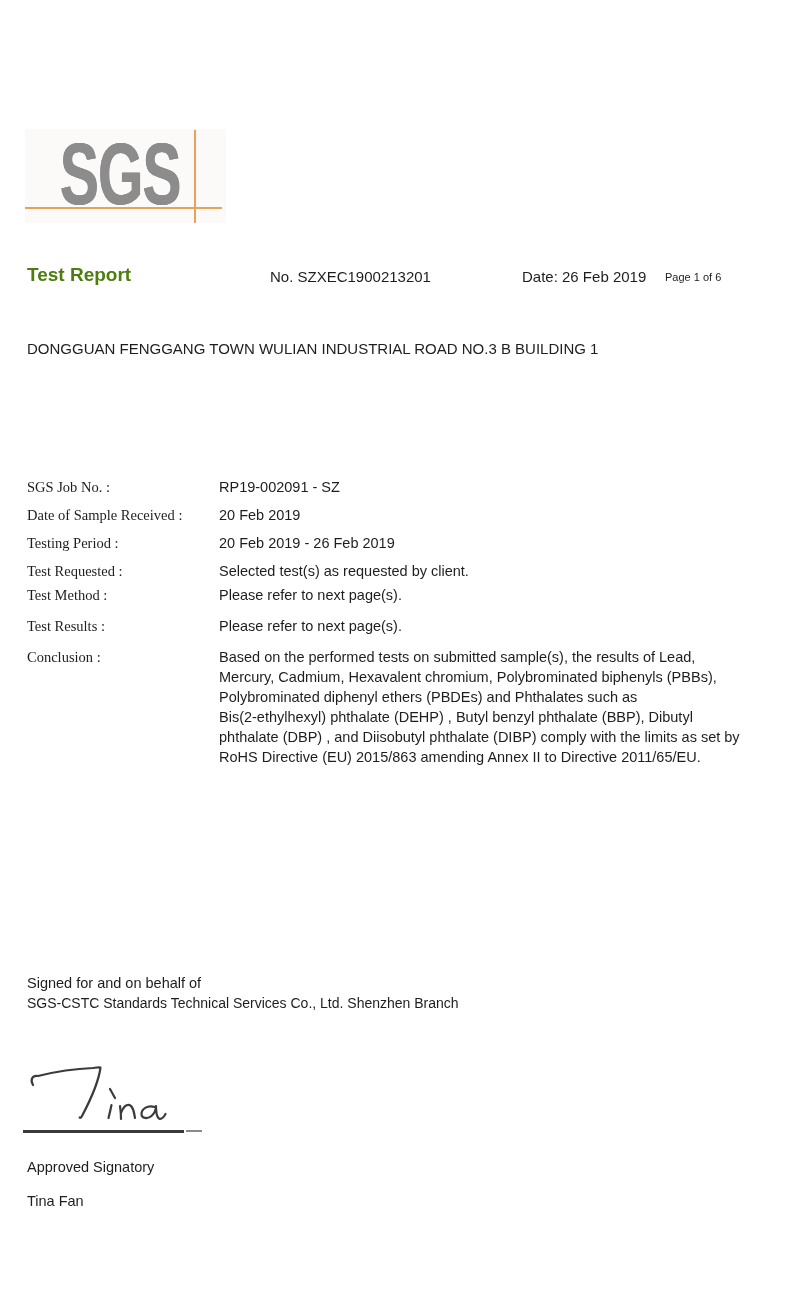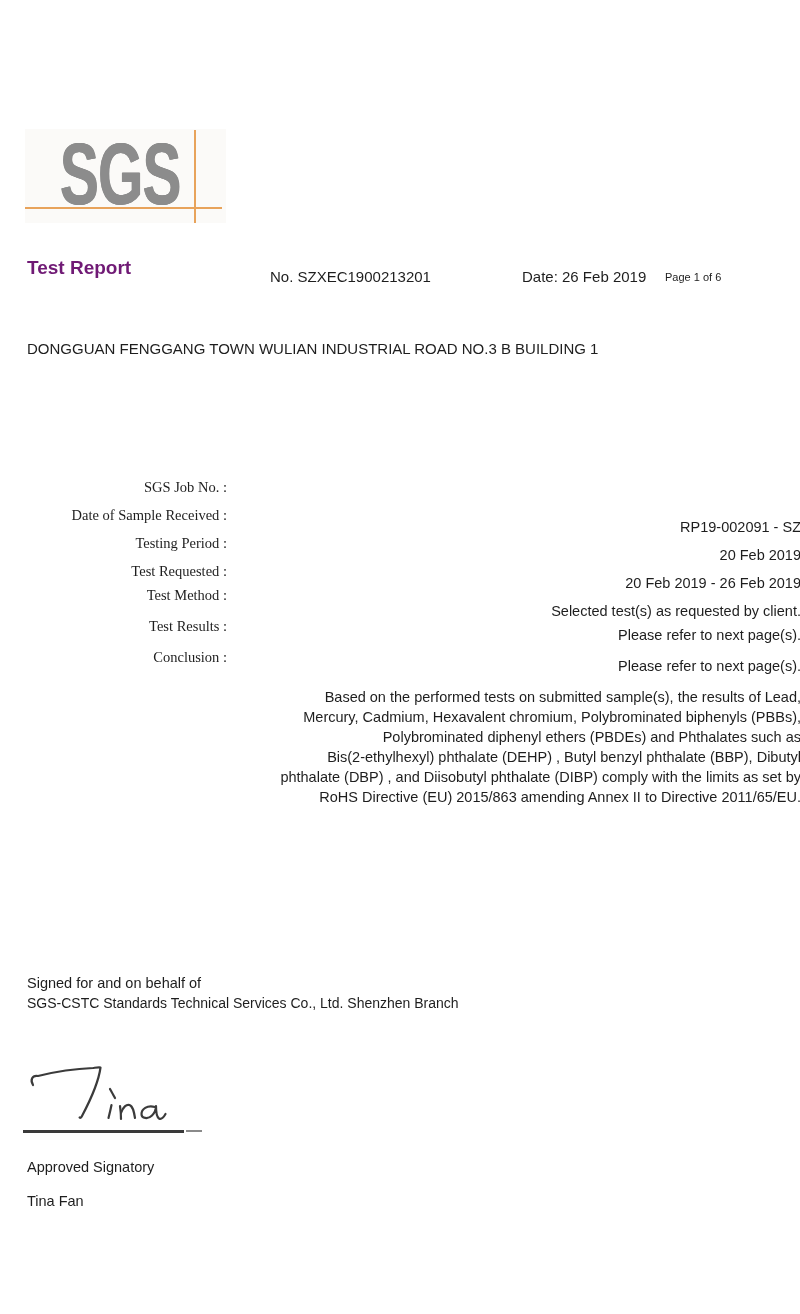--- a/index.html
+++ b/index.html
@@ -5,51 +5,50 @@
   * { margin: 0; padding: 0; box-sizing: border-box; }
   html, body { background: #ffffff; }
   .page {
     position: relative;
     width: 800px;
     height: 1314px;
     background: #ffffff;
     font-family: "Liberation Sans", "DejaVu Sans", sans-serif;
     color: #1e1e1e;
     overflow: hidden;
-    text-align: right;
   }
   
   .logo-area { position: absolute; left: 25px; top: 129px; width: 201px; height: 94px; background: #fbfaf8; }
   .logo-text {
     position: absolute; left: 60px; top: 130px;
     font-size: 88px; font-weight: bold; line-height: 88px;
     color: #8c8c8c; letter-spacing: -1px;
     transform: scaleX(0.66); transform-origin: left top;
     text-shadow: 0.6px 0 0 #8c8c8c, -0.6px 0 0 #8c8c8c;
     white-space: nowrap;
   }
   .logo-hline { position: absolute; left: 25px; top: 207px; width: 197px; height: 2px; background: #e8a35b; }
   .logo-vline { position: absolute; left: 194px; top: 130px; width: 2px; height: 93px; background: #e8a35b; }
   
-  .report-title { position: absolute; left: 27px; top: 256px; font-size: 19px; line-height: 24px; font-weight: bold; color: #701a75; }
+  .report-title { position: absolute; left: 27px; top: 263px; font-size: 19px; line-height: 24px; font-weight: bold; color: #4d7c0f; }
   .report-no   { position: absolute; left: 270px; top: 265px; font-size: 15px; line-height: 24px; }
   .report-date { position: absolute; left: 522px; top: 265px; font-size: 15px; line-height: 24px; }
   .report-page { position: absolute; left: 665px; top: 265px; font-size: 11px; line-height: 24px; }
   
   .client-name    { position: absolute; left: 27px; top: 309px; font-size: 15px; line-height: 20px; }
   .client-address { position: absolute; left: 27px; top: 339px; font-size: 15px; line-height: 20px; }
   
   .sample-statement {
     position: absolute; left: 27px; top: 425px; width: 770px;
     font-size: 14.6px; line-height: 25px; white-space: pre-line;
   }
   
   .field-row { position: absolute; left: 27px; width: 770px; font-size: 14.5px; line-height: 20px; }
   .field-label { position: absolute; left: 0; top: 0; width: 200px; font-family: Liberation Serif, serif; }
-  .field-value { position: absolute; left: 212px; top: 0; width: 562px; margin-top: 40px; }
+  .field-value { position: absolute; left: 192px; top: 0; width: 562px; }
   .multiline { white-space: pre-line; }
   
   .signed-for     { position: absolute; left: 27px; top: 973px; font-size: 14.5px; line-height: 20px; }
   .signed-company { position: absolute; left: 27px; top: 993px; font-size: 14px; line-height: 20px; }
   
   .signature-svg { position: absolute; left: 25px; top: 1055px; width: 180px; height: 85px; }
   .sig-line-main  { position: absolute; left: 23px; top: 1130px; width: 161px; height: 3px; background: #3a3a3a; }
   .sig-line-short { position: absolute; left: 186px; top: 1130px; width: 16px; height: 2px; background: #8a8a8a; }
   .signer-name { position: absolute; left: 27px; top: 1191px; font-size: 14.5px; line-height: 20px; }
   .signer-role { position: absolute; left: 27px; top: 1157px; font-size: 14.5px; line-height: 20px; }

